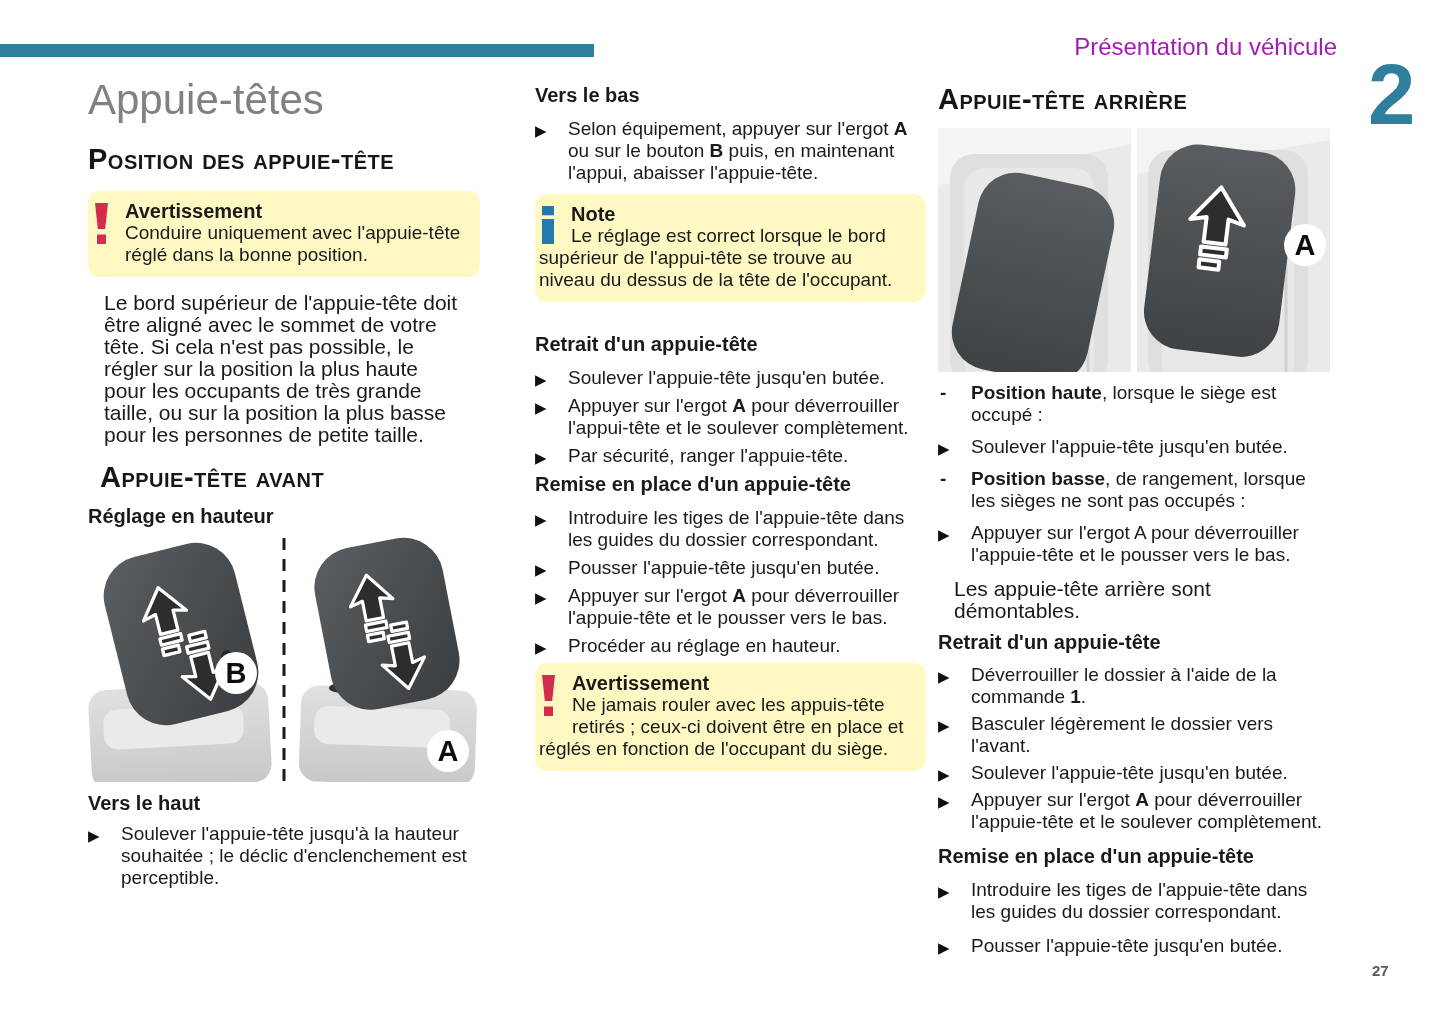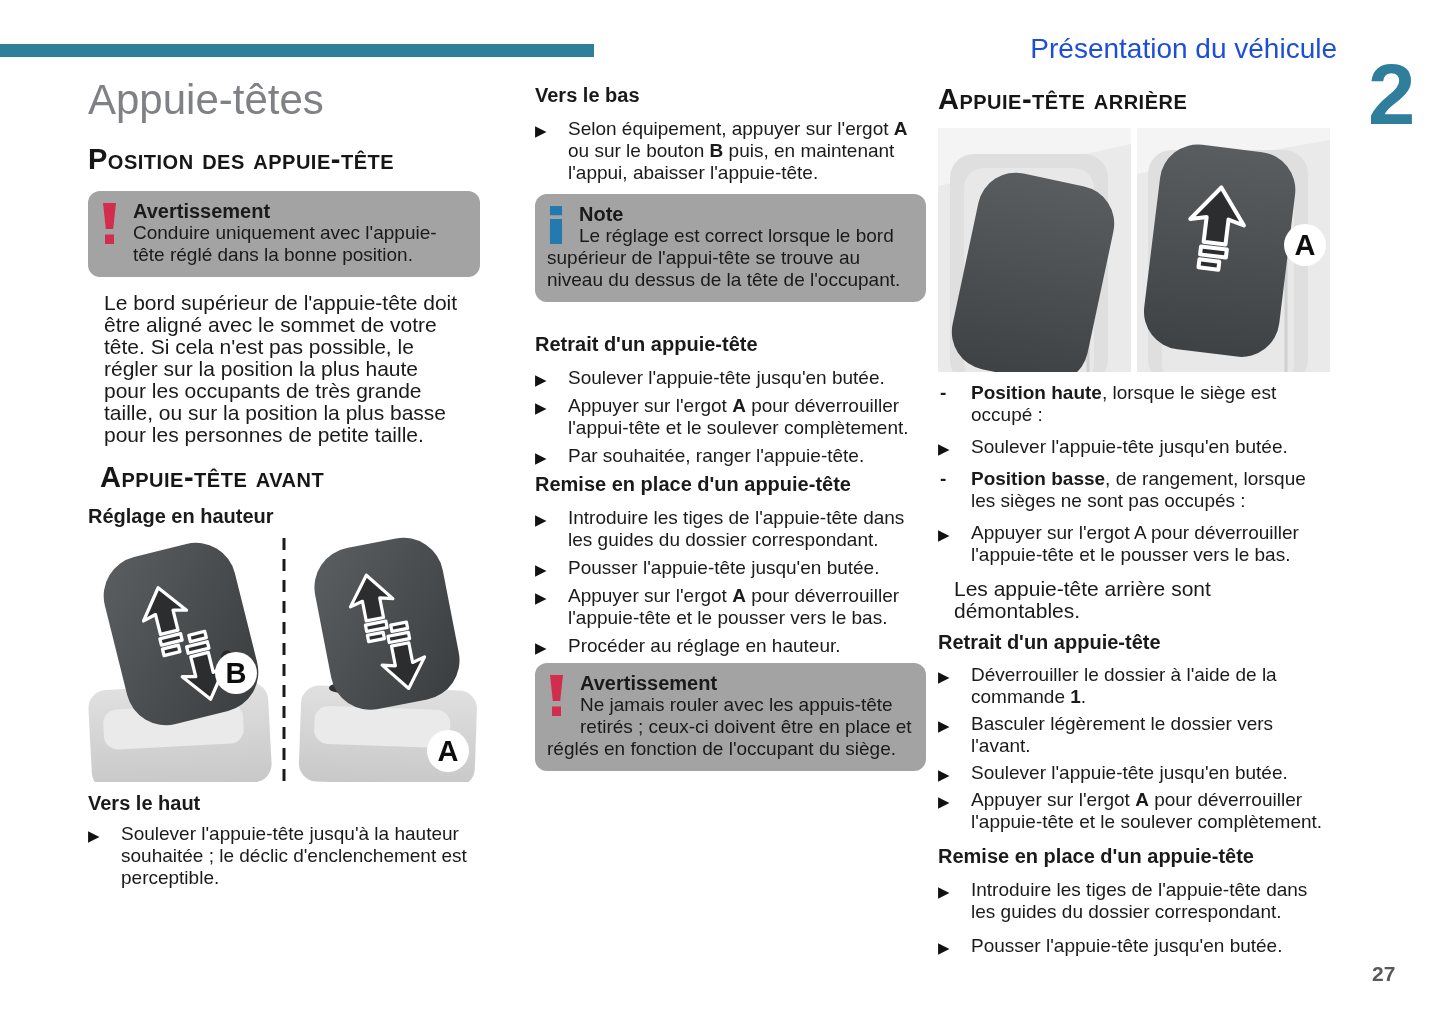--- a/index.html
+++ b/index.html
@@ -3,43 +3,43 @@
 <meta charset="utf-8">
 <style>
   html,body{margin:0;padding:0;}
   body{
     width:1445px;height:1018px;position:relative;overflow:hidden;
     background:#ffffff;color:#1a1a1a;
     font-family:"Liberation Sans","DejaVu Sans",sans-serif;
     -webkit-font-smoothing:antialiased;
   }
   .topbar{position:absolute;left:0;top:44px;width:594px;height:13px;background:#2e7e9c;}
-  .header-title{position:absolute;top:33px;right:108px;font-size:28px;color:#1d4ed8;}
+  .header-title{position:absolute;top:33px;right:108px;font-size:24px;color:#a21caf;}
   .chapter-num{position:absolute;top:52px;left:1368px;font-size:85px;font-weight:bold;color:#2e7e9c;line-height:1;}
-  .page-num{position:absolute;left:1372px;top:962px;font-size:21px;font-weight:bold;color:#58595b;}
+  .page-num{position:absolute;left:1372px;top:962px;font-size:15px;font-weight:bold;color:#58595b;}
 
   .col{position:absolute;top:80px;width:392px;}
   .col-left{left:88px;}
   .col-mid{left:535px;width:391px;}
   .col-right{left:938px;}
 
   .doc-title{font-size:42px;line-height:36px;font-weight:400;color:#808184;margin:2px 0 26px;}
   .sc{font-size:29px;line-height:30px;font-weight:bold;font-variant:small-caps;letter-spacing:.5px;color:#161616;margin:0 0 17px;}
   .sc2{margin:0 12px 13px;}
   .sub{font-size:20px;line-height:22px;font-weight:bold;margin:0 0 12px;}
   .mt4{margin-top:4px;} .mt6{margin-top:6px;} .mt12{margin-top:12px;}
   .body-p{font-size:21px;line-height:22px;margin:0 16px 16px;}
 
   .bullet{position:relative;padding-left:33px;margin:0 0 6px;font-size:19px;line-height:22px;}
   .tri{position:absolute;left:0;top:2px;font-size:15px;color:#111;font-family:"DejaVu Sans",sans-serif;}
   .dash-item{position:relative;padding-left:33px;margin:0 0 10px;font-size:19px;line-height:22px;}
   .dash{position:absolute;left:2px;top:0;font-weight:bold;}
   .mb10{margin-bottom:10px;} .mb12{margin-bottom:12px;} .mb5{margin-bottom:5px;}
 
-  .notice{background:#a3a3a3;border-radius:12px;padding:9px 14px 11px 12px;margin:0 0 15px;font-size:19px;line-height:22px;overflow:hidden;}
+  .notice{background:#fef9c3;border-radius:12px;padding:9px 14px 11px 4px;margin:0 0 15px;font-size:19px;line-height:22px;overflow:hidden;}
   .notice-icon{float:left;width:15px;height:41px;margin:3px 16px 2px 2px;}
   .notice-title{display:block;font-size:20px;line-height:22px;font-weight:bold;}
   .mb14{margin-bottom:31px;}
 
   .figure{position:relative;width:392px;margin:0 0 10px;}
   .fig-label{position:absolute;width:42px;height:42px;background:#fff;border-radius:50%;
     text-align:center;line-height:42px;font-size:29px;font-weight:bold;color:#0d0d0d;}
   svg{display:block;}
 </style>
 </head>
@@ -152,21 +152,21 @@
   <div class="bullet">
     <span class="tri">▶</span>
     <span>Soulever l'appuie-tête jusqu'en butée.</span>
   </div>
   <div class="bullet">
     <span class="tri">▶</span>
     <span>Appuyer sur l'ergot <b>A</b> pour déverrouiller l'appui-tête et le soulever complètement.</span>
   </div>
   <div class="bullet">
     <span class="tri">▶</span>
-    <span>Par souhaitée, ranger l'appuie-tête.</span>
+    <span>Par sécurité, ranger l'appuie-tête.</span>
   </div>
 
   <h3 class="sub mt6">Remise en place d'un appuie-tête</h3>
   <div class="bullet">
     <span class="tri">▶</span>
     <span>Introduire les tiges de l'appuie-tête dans les guides du dossier correspondant.</span>
   </div>
   <div class="bullet">
     <span class="tri">▶</span>
     <span>Pousser l'appuie-tête jusqu'en butée.</span>

